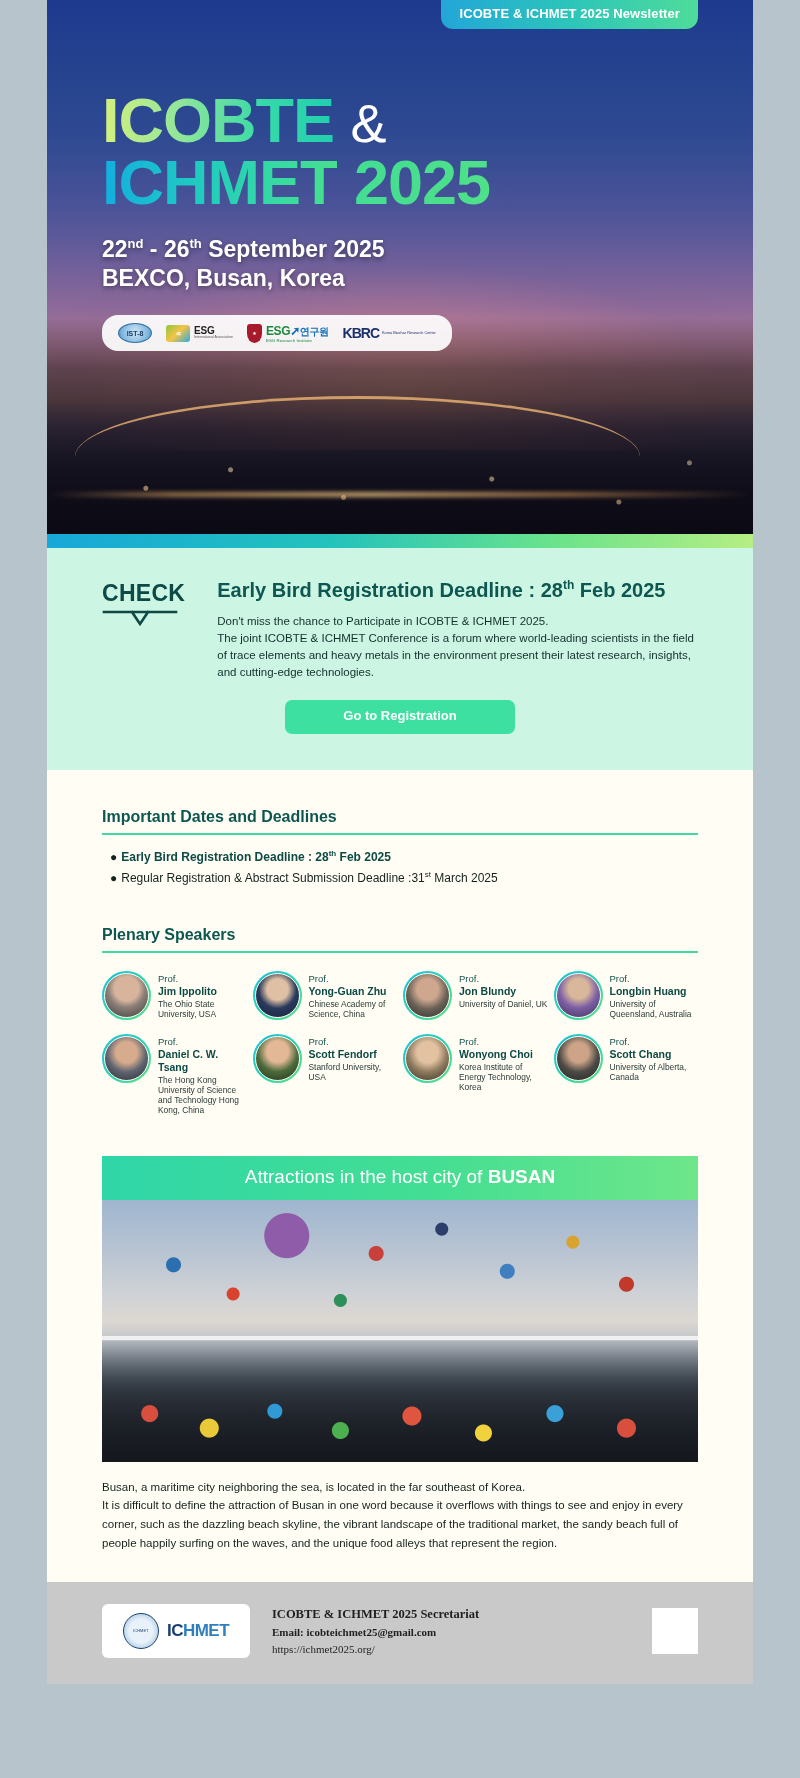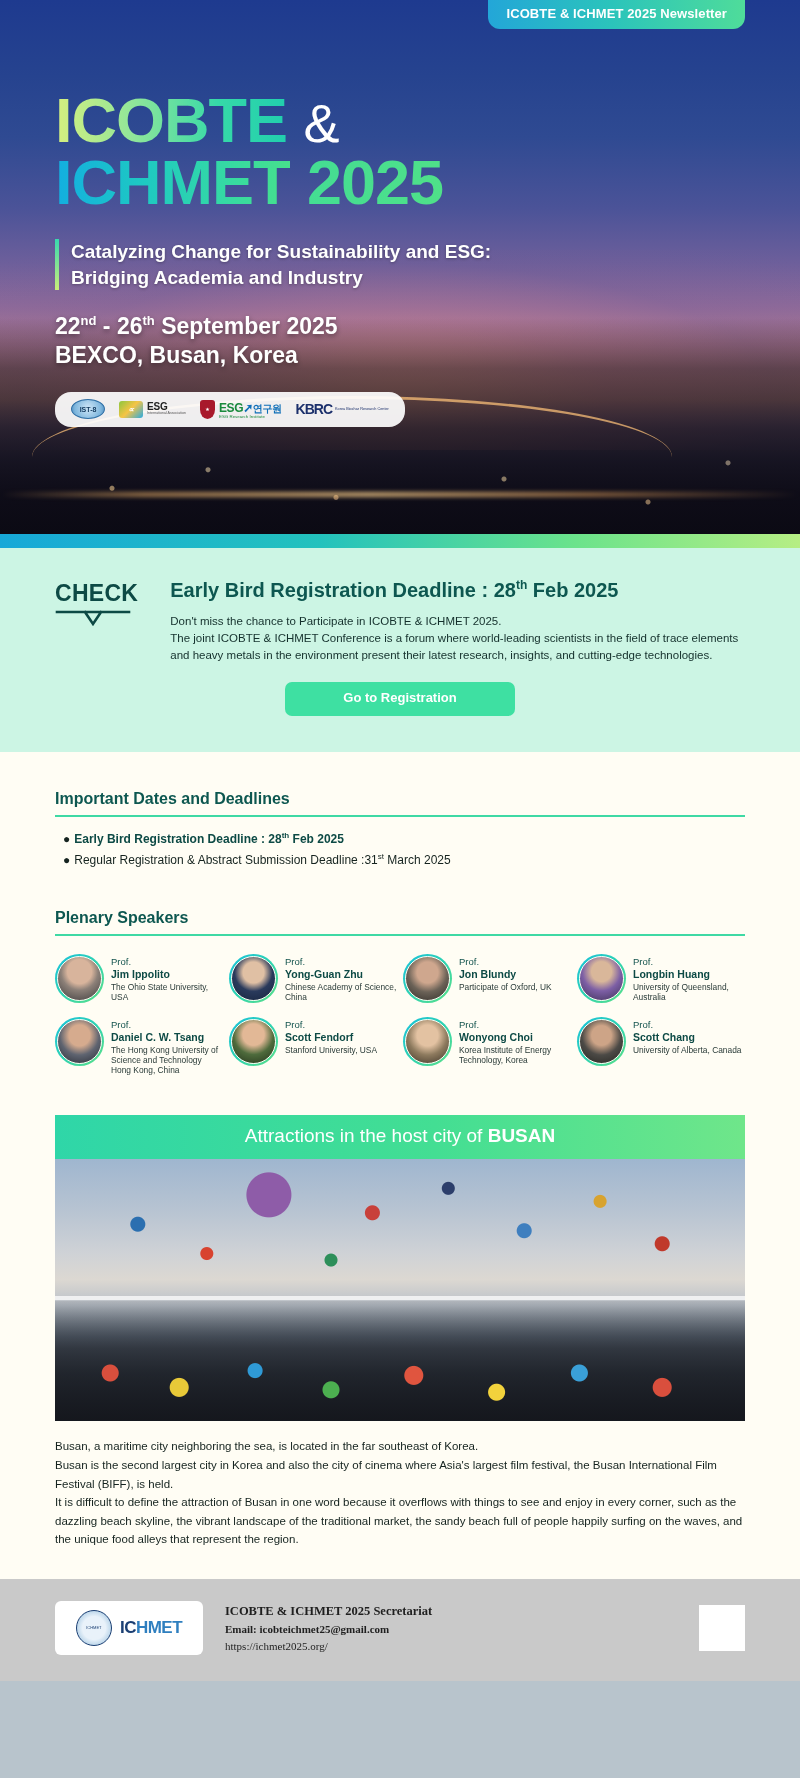--- a/index.html
+++ b/index.html
@@ -2,21 +2,21 @@
 <html><head>
 <meta charset="utf-8">
 <style>
   * { box-sizing: border-box; margin: 0; padding: 0; }
   html, body {
     width: 800px;
     background: #b8c4cc;
     font-family: "Liberation Sans", sans-serif;
   }
   .page {
-    width: 800px;
+    width: 706px;
     margin: 0 auto;
     background: #fffdf4;
     position: relative;
     overflow: hidden;
   }
 
   
   .hero {
     position: relative;
     height: 548px;
@@ -303,24 +303,20 @@
     <div class="hero-inner">
       <div class="title-l1">
         <span class="grad1">ICOBTE</span>
         <span class="amp">&amp;</span>
       </div>
       <div class="title-l2">
         <span class="grad2">ICHMET</span>
         <span class="year">2025</span>
       </div>
 
-      <div class="tagline">
-        <div>Catalyzing Change for Sustainability and ESG:</div>
-        <div>Bridging Academia and Industry</div>
-      </div>
 
       <div class="when">
         <div><span>22</span><sup>nd</sup><span> - 26</span><sup>th</sup><span> September 2025</span></div>
         <div>BEXCO, Busan, Korea</div>
       </div>
 
       <div class="logo-bar">
         <div class="logo-chip">
           <span class="lg-ist">IST-8</span>
         </div>
@@ -405,21 +401,21 @@
         </div>
       </div>
 
       <div class="spk">
         <div class="spk-photo">
             <span class="ph3"></span>
           </div>
         <div class="spk-txt">
           <div class="spk-pre">Prof.</div>
           <div class="spk-name">Jon Blundy</div>
-          <div class="spk-aff">Participate of Oxford, UK</div>
+          <div class="spk-aff">University of Daniel, UK</div>
         </div>
       </div>
 
       <div class="spk">
         <div class="spk-photo">
             <span class="ph4"></span>
           </div>
         <div class="spk-txt">
           <div class="spk-pre">Prof.</div>
           <div class="spk-name">Longbin Huang</div>
@@ -476,21 +472,20 @@
 
   <div class="attract">
     <div class="attract-head"><span>Attractions in the host city of </span><b>BUSAN</b></div>
     <div class="attract-photo">
       <div class="balloons"></div>
       <div class="bridge"></div>
       <div class="crowd"></div>
     </div>
     <div class="attract-text">
       <div>Busan, a maritime city neighboring the sea, is located in the far southeast of Korea.</div>
-      <div>Busan is the second largest city in Korea and also the city of cinema where Asia's largest film festival, the Busan International Film Festival (BIFF), is held.</div>
       <div>It is difficult to define the attraction of Busan in one word because it overflows with things to see and enjoy in every corner, such as the dazzling beach skyline, the vibrant landscape of the traditional market, the sandy beach full of people happily surfing on the waves, and the unique food alleys that represent the region.</div>
     </div>
   </div>
 
   <div class="footer">
     <div class="foot-logo">
       <div class="foot-seal">ICHMET</div>
       <div class="foot-mark"><span class="ic">IC</span><span class="hm">HMET</span></div>
     </div>
     <div class="foot-info">

